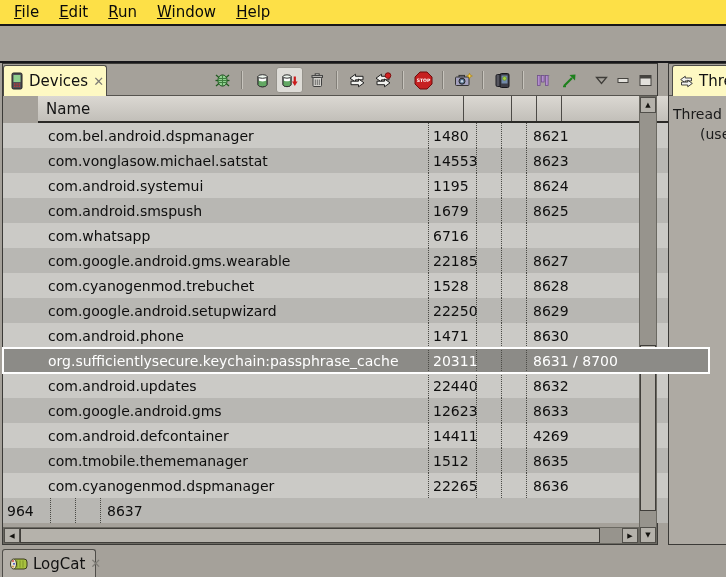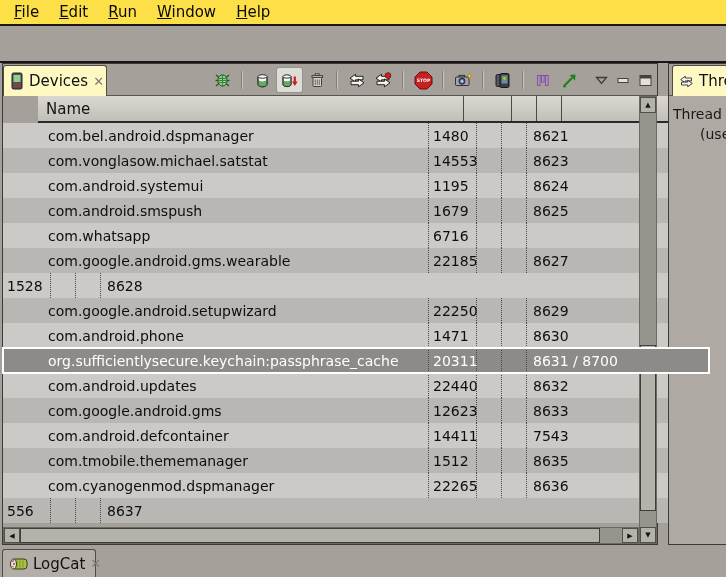--- a/index.html
+++ b/index.html
@@ -289,20 +289,21 @@
           <div class="cell c4"></div>
         </div>
         <div class="row dark">
           <div class="cell name">com.google.android.gms.wearable</div>
           <div class="cell pid">22185</div>
           <div class="cell c3"></div>
           <div class="cell c4"></div>
           <div class="cell port">8627</div>
         </div>
         <div class="row light">
+          <div class="cell name">com.cyanogenmod.trebuchet</div>
           <div class="cell pid">1528</div>
           <div class="cell c3"></div>
           <div class="cell c4"></div>
           <div class="cell port">8628</div>
         </div>
         <div class="row dark">
           <div class="cell name">com.google.android.setupwizard</div>
           <div class="cell pid">22250</div>
           <div class="cell c3"></div>
           <div class="cell c4"></div>
@@ -334,38 +335,38 @@
           <div class="cell pid">12623</div>
           <div class="cell c3"></div>
           <div class="cell c4"></div>
           <div class="cell port">8633</div>
         </div>
         <div class="row light">
           <div class="cell name">com.android.defcontainer</div>
           <div class="cell pid">14411</div>
           <div class="cell c3"></div>
           <div class="cell c4"></div>
-          <div class="cell port">7543</div>
+          <div class="cell port">4269</div>
         </div>
         <div class="row dark">
           <div class="cell name">com.tmobile.thememanager</div>
           <div class="cell pid">1512</div>
           <div class="cell c3"></div>
           <div class="cell c4"></div>
           <div class="cell port">8635</div>
         </div>
         <div class="row light">
           <div class="cell name">com.cyanogenmod.dspmanager</div>
           <div class="cell pid">22265</div>
           <div class="cell c3"></div>
           <div class="cell c4"></div>
           <div class="cell port">8636</div>
         </div>
         <div class="row dark">
-          <div class="cell pid">556</div>
+          <div class="cell pid">964</div>
           <div class="cell c3"></div>
           <div class="cell c4"></div>
           <div class="cell port">8637</div>
         </div>
       </div>
 
     <div class="vscroll">
       <div class="sbtn up">
           <span>▲</span>
         </div>

